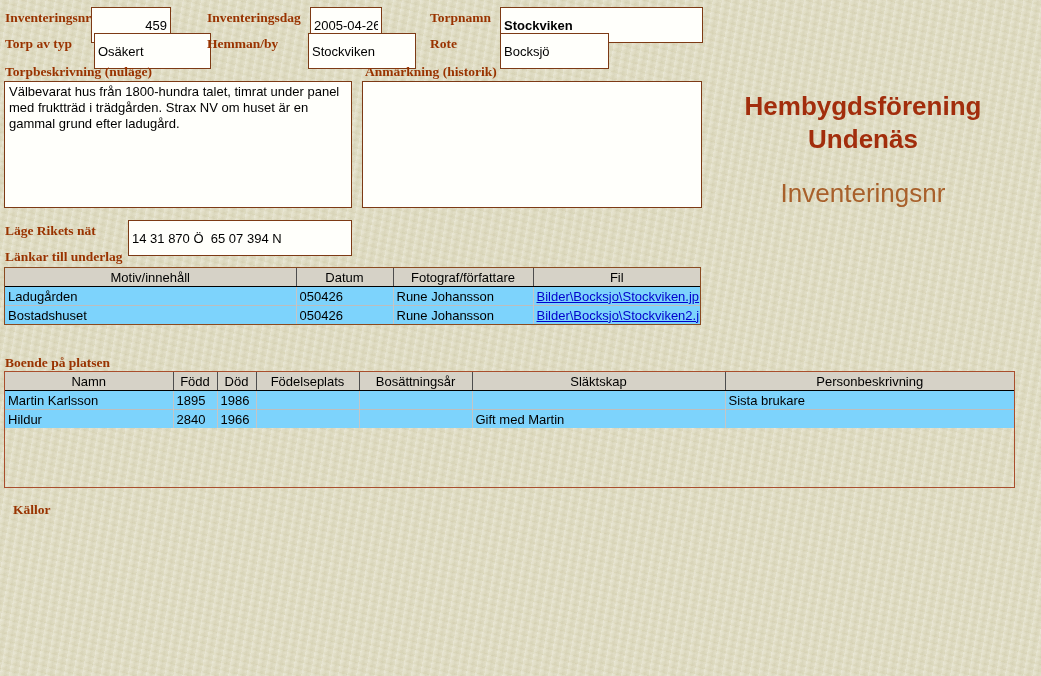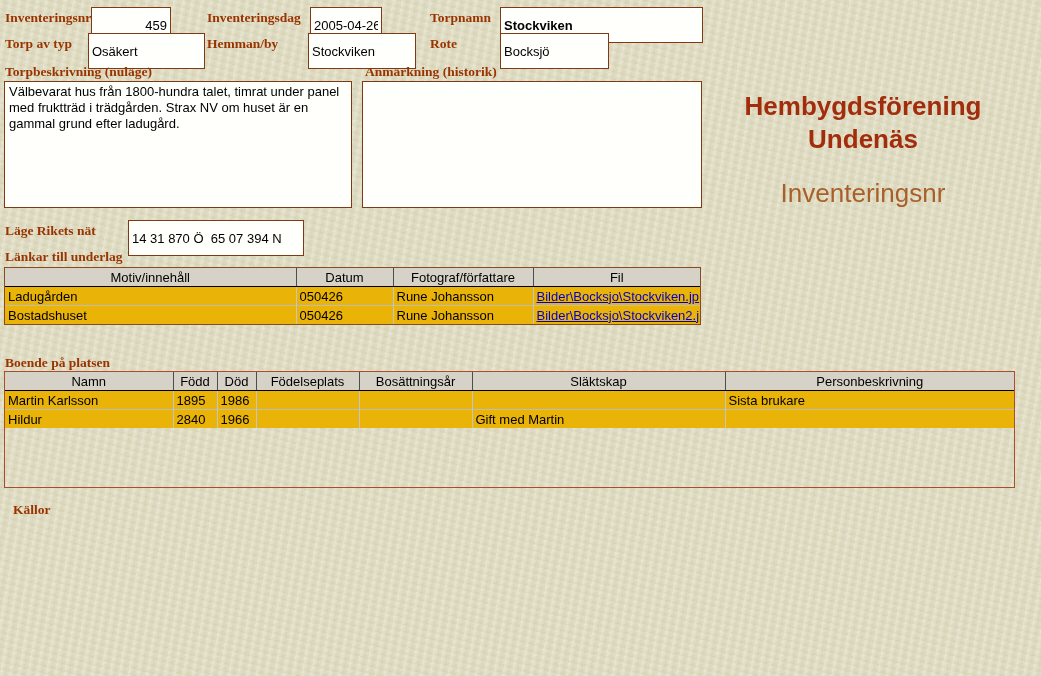--- a/index.html
+++ b/index.html
@@ -36,21 +36,21 @@
   .twrap.t1 { left:4px; top:267px; width:697px; border:1px solid #8a4a20; background:#fff; }
   .twrap.t2 { left:4px; top:371px; width:1011px; height:117px; border:1px solid #a94e2c; background:transparent; }
   table.grid { border-collapse:collapse; table-layout:fixed; width:100%; }
   table.grid th {
     background:#d6d2c7; font-weight:normal; font-size:13px; color:#000;
     border-bottom:1px solid #000; border-left:1px solid #4d4d4d;
     padding:1px 3px; height:16px; text-align:center; overflow:hidden; white-space:nowrap;
   }
   table.grid th:first-child { border-left:none; }
   table.grid td {
-    background:#eab308; font-size:13px; color:#000;
+    background:#7dd3fc; font-size:13px; color:#000;
     border-left:1px solid #c5c5c5; border-top:1px solid #bdbdbd;
     padding:1px 3px; height:16px; text-align:left; overflow:hidden; white-space:nowrap;
   }
   table.grid td:first-child { border-left:none; }
   table.grid tr.first td { border-top:none; }
   a.filelink { color:#0000cc; text-decoration:underline; cursor:pointer; white-space:nowrap; }
 </style>
 </head>
 <body>
 
@@ -59,42 +59,42 @@
   <div class="lbl" style="left:5px; top:10px;">Inventeringsnr</div>
   <input class="f num" style="left: 91px; top: 7px; width: 80px;" value="459">
 
   <div class="lbl" style="left:207px; top:10px;">Inventeringsdag</div>
   <input class="f" style="left: 310px; top: 7px; width: 72px;" value="2005-04-26">
 
   <div class="lbl" style="left:430px; top:10px;">Torpnamn</div>
   <input class="f boldval" style="left: 500px; top: 7px; width: 203px;" value="Stockviken">
 
   <div class="lbl" style="left:5px; top:36px;">Torp av typ</div>
-  <input class="f" style="left: 88px; top: 33px; width: 117px; height: 19px;" value="Osäkert">
+  <input class="f" style="left: 94px; top: 33px; width: 117px; height: 19px;" value="Osäkert">
 
   <div class="lbl" style="left:207px; top:36px;">Hemman/by</div>
   <input class="f" style="left: 308px; top: 33px; width: 108px; height: 19px;" value="Stockviken">
 
   <div class="lbl" style="left:430px; top:36px;">Rote</div>
   <input class="f" style="left: 500px; top: 33px; width: 109px; height: 19px;" value="Bocksjö">
 
   <div class="lbl" style="left:5px; top:64px;">Torpbeskrivning (nuläge)</div>
   <textarea class="f" style="left: 4px; top: 81px; width: 348px; height: 127px;">Välbevarat hus från 1800-hundra talet, timrat under panel med fruktträd i trädgården. Strax NV om huset är en gammal grund efter ladugård.</textarea>
 
   <div class="lbl" style="left:365px; top:64px;">Anmärkning (historik)</div>
   <textarea class="f" style="left: 362px; top: 81px; width: 340px; height: 127px;"></textarea>
 
   <div class="title-block">
     <div class="title-line">Hembygdsförening</div>
     <div class="title-line">Undenäs</div>
     <div class="subtitle">Inventeringsnr</div>
   </div>
 
   <div class="lbl" style="left:5px; top:223px;">Läge Rikets nät</div>
-  <input class="f" style="left: 128px; top: 220px; width: 176px; height: 19px;" value="14 31 870 Ö  65 07 394 N">
+  <input class="f" style="left: 128px; top: 220px; width: 224px; height: 19px;" value="14 31 870 Ö  65 07 394 N">
 
   <div class="lbl" style="left:5px; top:249px;">Länkar till underlag</div>
   <div class="twrap t1">
     <table class="grid">
       <colgroup>
           <col style="width:291px">
           <col style="width:97px">
           <col style="width:140px">
           <col style="width:167px">
         </colgroup>

